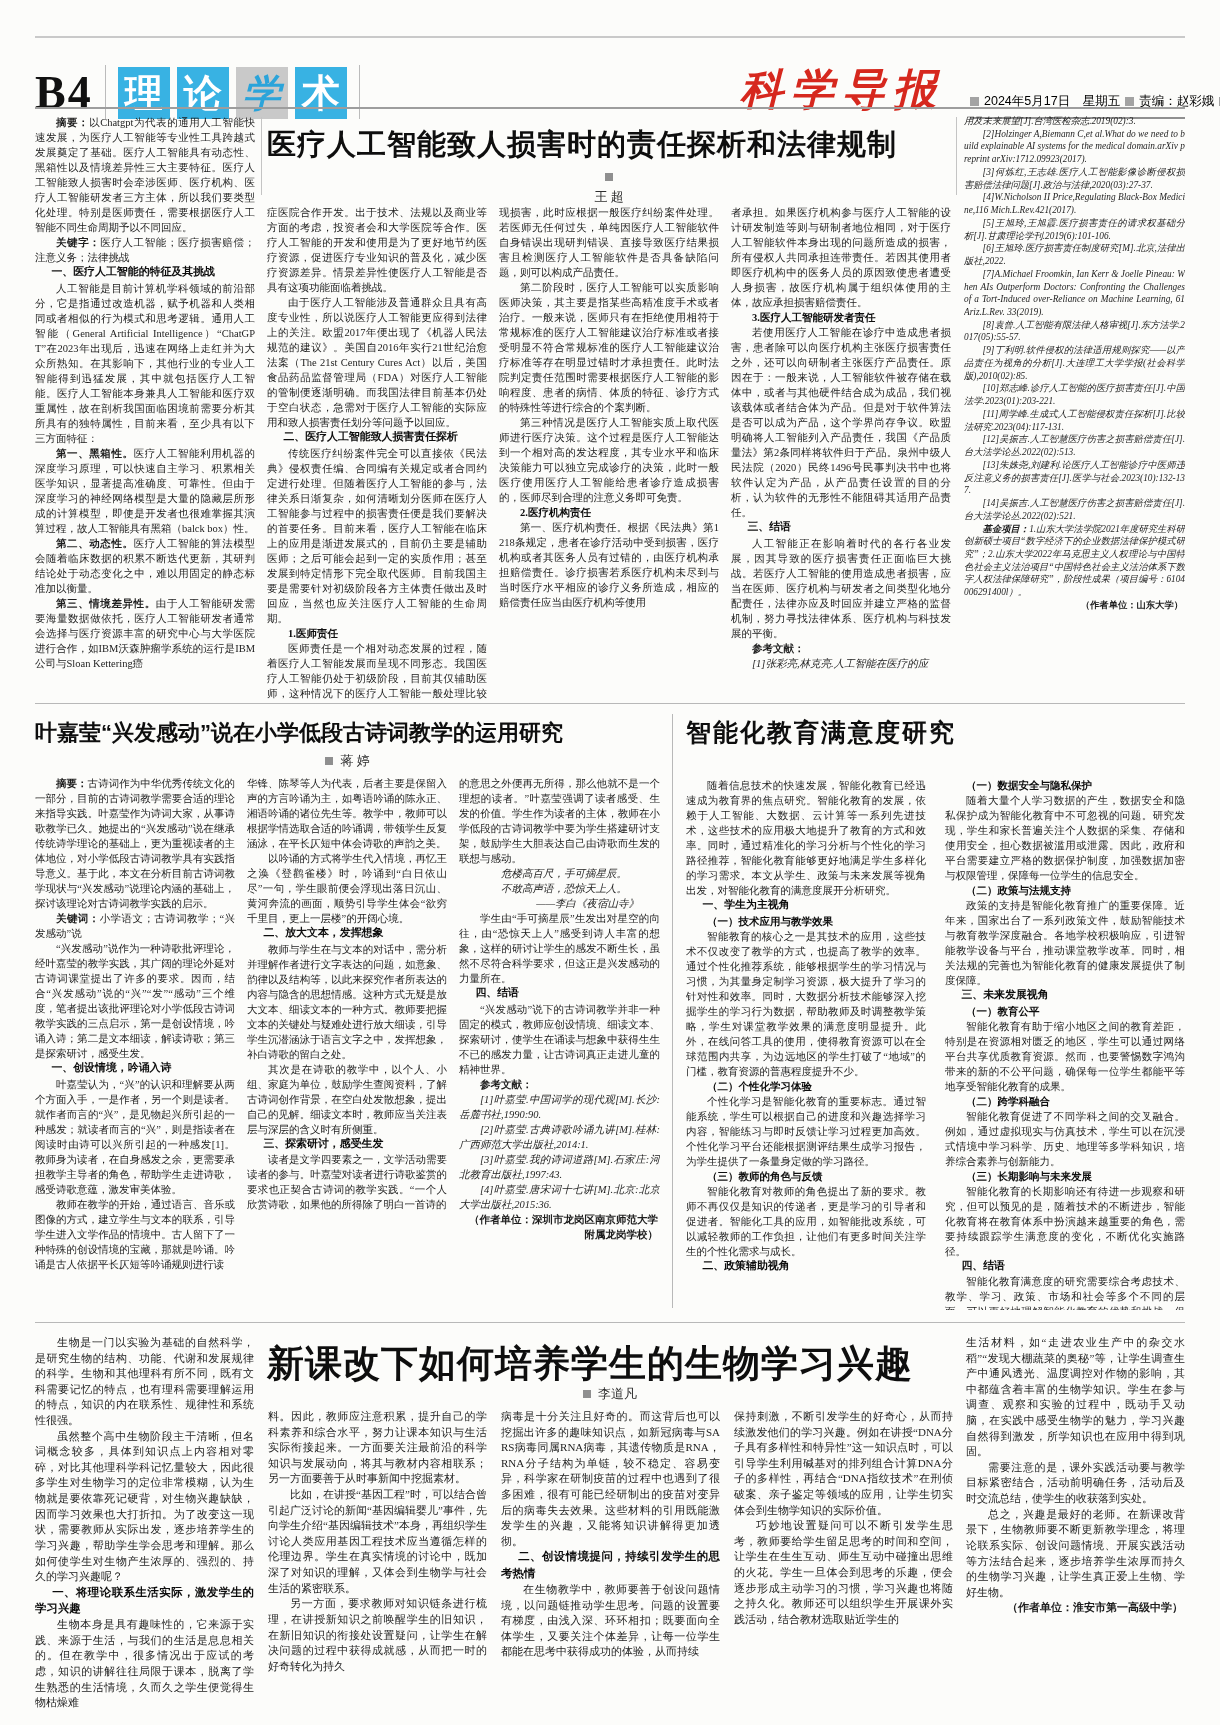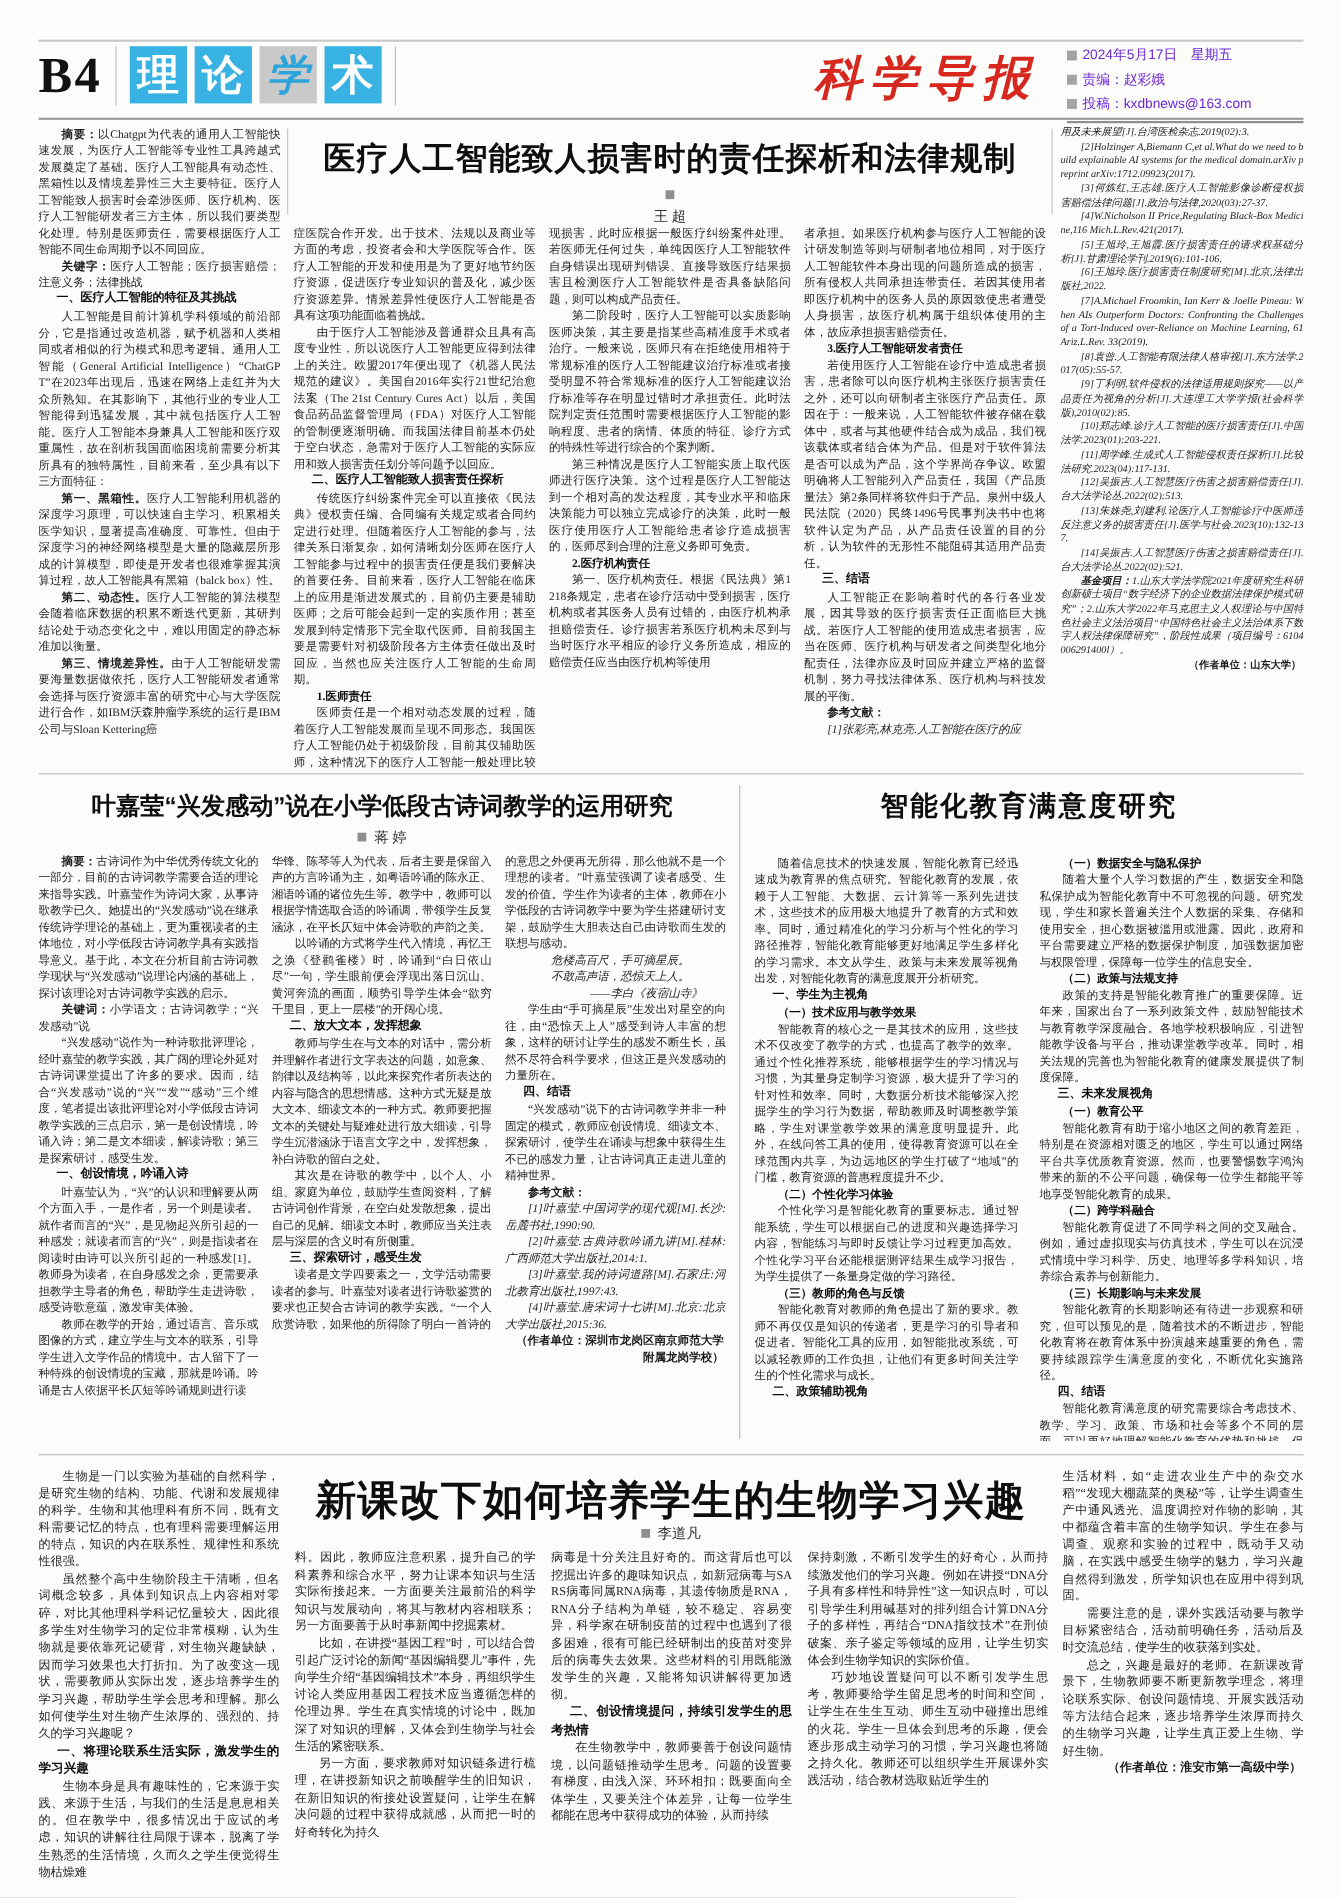--- a/index.html
+++ b/index.html
@@ -11,47 +11,47 @@
   }
   .hr { position: absolute; left: 35px; width: 1150px; background: #b8b8b8; height: 1px; }
   .hr.top { top: 36px; height: 2px; background: #c9c9c9; }
   .hr.hdr { top: 107px; height: 2px; background: #9d9d9d; }
   .hr.mid1 { top: 703px; }
   .hr.mid2 { top: 1322px; }
   .vdiv { position: absolute; width: 1px; background: #b8b8b8; }
   .vdiv.center { left: 672px; top: 714px; height: 594px; }
 
   
-  .hdr-bar { position: absolute; left: 35px; top: 42px; width: 1150px; height: 62px;
-             display: flex; align-items: flex-start; }
+  .hdr-bar { position: absolute; left: 35px; top: 57px; width: 1150px; height: 62px;
+             display: flex; align-items: flex-end; }
   .pagenum { font-size: 46px; font-weight: bold; letter-spacing: 2px; color: #111;
              font-family: "Liberation Serif", serif; }
   .vsep { width: 1px; height: 54px; background: #bbb; margin: 0 12px; }
   .sec-blocks { display: flex; gap: 7px; }
   .sec-blk { width: 52px; height: 52px; display: flex; align-items: center; justify-content: center;
              background: #38b2e3; color: #fff; font-size: 38px; font-weight: bold;
              font-family: "Liberation Sans", sans-serif; }
   .sec-blk.gray { background: #c9c9c9; color: #2ba4da; font-style: italic;
                   font-family: "Liberation Serif", serif; }
   .masthead { margin-left: auto; color: #d6281e; font-size: 43px; font-weight: bold;
               font-style: italic; letter-spacing: 8px; font-family: Liberation Serif, serif; }
-  .hdr-info { margin-left: 26px; width: 215px; display: flex; flex-direction: column; gap: 5px;
-              font-family: "Liberation Sans", sans-serif; font-size: 12.5px; color: #6d28d9;
+  .hdr-info { margin-left: 26px; width: 215px; display: flex; flex-direction: row; gap: 5px;
+              font-family: "Liberation Sans", sans-serif; font-size: 12.5px; color: #000000;
               border-bottom: 2px solid #8f8f8f; padding-bottom: 7px; }
   .hdr-info .row { display: flex; align-items: center; gap: 5px; white-space: nowrap; }
   .isq { width: 9px; height: 9px; background: #a3a3a3; flex: 0 0 auto; }
 
   
   .art { position: absolute; }
   .a1 { left: 35px; top: 115px; width: 1150px; height: 585px; }
   .a2 { left: 35px; top: 712px; width: 625px; height: 600px; }
   .a3 { left: 686px; top: 712px; width: 499px; height: 600px; }
   .a4 { left: 35px; top: 1329px; width: 1150px; height: 385px; }
 
-  .headline { position: absolute; text-align: center; color: #0e0e0e; font-weight: 700;
+  .headline { position: absolute; color: #0e0e0e; font-weight: 700;
               font-family: "Liberation Sans", "DejaVu Sans", sans-serif; }
   .a1 .headline { left: 232px; top: 10px; width: 684px; font-size: 29px; letter-spacing: 1px; }
   .a2 .headline { left: 0; top: 6px; width: 625px; font-size: 22px; }
   .a3 .headline { left: 0; top: 4px; width: 499px; font-size: 25px; letter-spacing: 2px; }
   .a4 .headline { left: 232px; top: 10px; width: 686px; font-size: 37px; letter-spacing: 1px; }
 
   .byline { position: absolute; display: flex; justify-content: center; align-items: center;
             gap: 7px; font-size: 13px; color: #2e2e2e; }
   .a1 .byline { left: 232px; top: 58px; width: 684px; flex-direction: column; }
   .a2 .byline { left: 0; top: 40px; width: 625px; }

